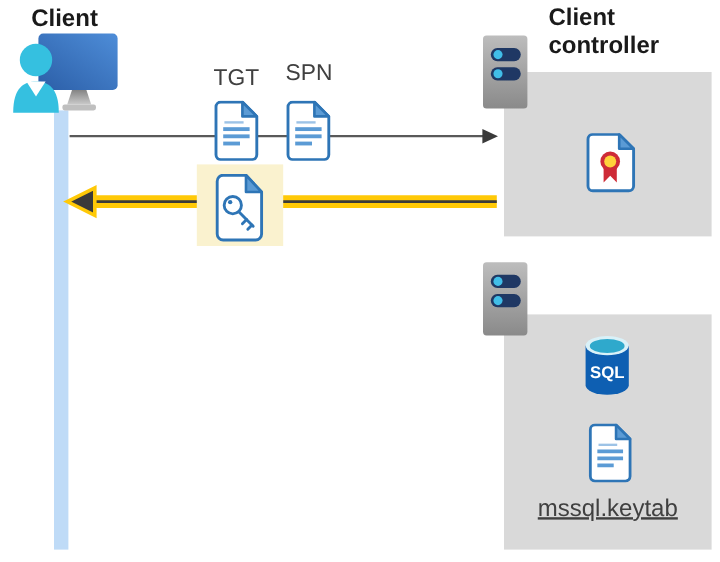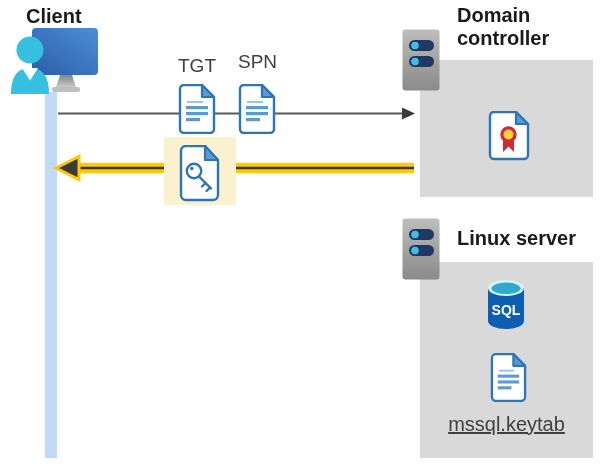--- a/index.html
+++ b/index.html
@@ -133,21 +133,21 @@
       <g>
         <circle class="key-stroke" cx="16" cy="26" r="7.2"></circle>
         <circle class="key-dot" cx="13.8" cy="23.5" r="1.8"></circle>
         <path class="key-stroke" d="M21 31.5 L33 43.5"></path>
         <path class="key-stroke" d="M27.5 38 L24 41.5"></path>
         <path class="key-stroke" d="M32 42.5 L28.5 46"></path>
       </g>
     </svg>
   </div>
 
-  <div class="abs title" style="left:457px; top:4px; width:118px;">Domain controller</div>
+  <div class="abs title" style="left:457px; top:4px; width:118px;">Client controller</div>
   <div class="abs" style="left:402px; top:29px;">
     <svg width="38" height="62" viewBox="0 0 38 62">
       <rect x="0.5" y="0.5" width="37" height="61" rx="3" fill="url(#gradSrv)"></rect>
       <rect class="srv-pill" x="7" y="11" width="25" height="11" rx="5.5"></rect>
       <circle class="srv-dot" cx="13" cy="16.5" r="3.8"></circle>
       <rect class="srv-pill" x="7" y="27" width="25" height="11" rx="5.5"></rect>
       <circle class="srv-dot" cx="13" cy="32.5" r="3.8"></circle>
     </svg>
   </div>
   <div class="abs" style="left:487px; top:111px;">
@@ -162,21 +162,20 @@
 
   <div class="abs" style="left:402px; top:218px;">
     <svg width="38" height="62" viewBox="0 0 38 62">
       <rect x="0.5" y="0.5" width="37" height="61" rx="3" fill="url(#gradSrv)"></rect>
       <rect class="srv-pill" x="7" y="11" width="25" height="11" rx="5.5"></rect>
       <circle class="srv-dot" cx="13" cy="16.5" r="3.8"></circle>
       <rect class="srv-pill" x="7" y="27" width="25" height="11" rx="5.5"></rect>
       <circle class="srv-dot" cx="13" cy="32.5" r="3.8"></circle>
     </svg>
   </div>
-  <div class="abs title" style="left:457px; top:227px; white-space:nowrap;">Linux server</div>
 
   <div class="abs" style="left:486px; top:279px;">
     <svg width="40" height="52" viewBox="0 0 40 52">
       <path class="sql-body" d="M2 9 L2 42 A18 8 0 0 0 38 42 L38 9 Z"></path>
       <ellipse class="sql-rim" cx="20" cy="9" rx="18" ry="8"></ellipse>
       <ellipse class="sql-top" cx="20" cy="9.3" rx="14.5" ry="5.8"></ellipse>
       <text class="sql-text" x="20" y="36" text-anchor="middle">SQL</text>
     </svg>
   </div>
 

